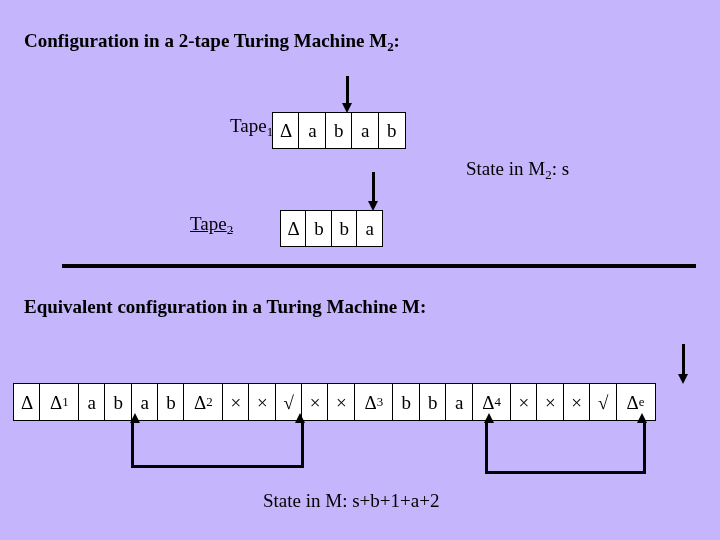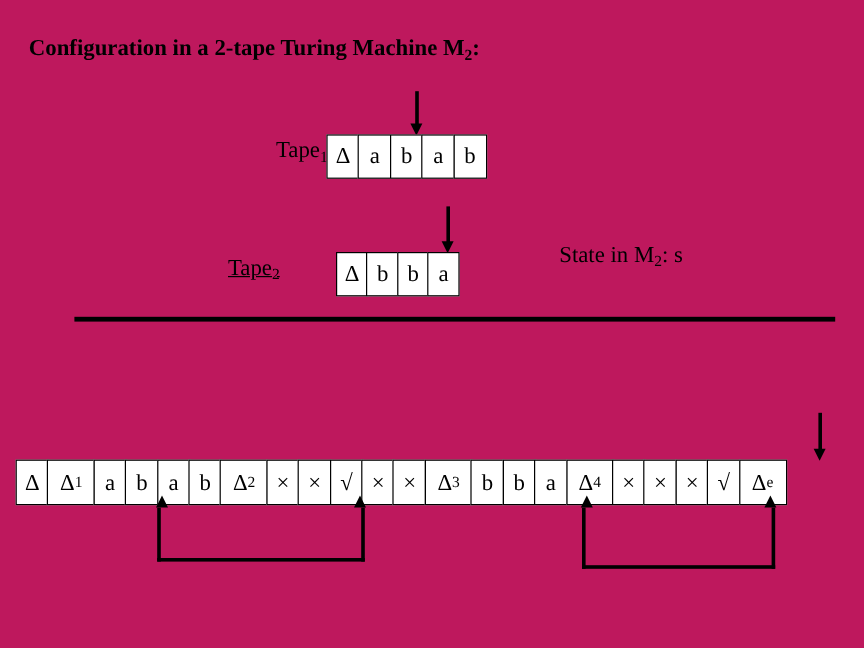--- a/index.html
+++ b/index.html
@@ -4,21 +4,21 @@
 <style>
   html, body {
     margin: 0;
     padding: 0;
     background: #ffffff;
   }
   #slide {
     position: relative;
     width: 720px;
     height: 540px;
-    background: #be185d;
+    background: #c4b5fd;
     overflow: hidden;
     font-family: "Liberation Serif", "DejaVu Serif", serif;
     color: #000000;
   }
 
   
   .heading {
     position: absolute;
     font-weight: bold;
     font-size: 19px;
@@ -30,21 +30,21 @@
 
   
   .label {
     position: absolute;
     font-size: 19px;
     line-height: 22px;
     white-space: nowrap;
   }
   #tape1-label { left: 190px; top: 115px; margin-left: 40px; }
   #tape2-label { left: 190px; top: 213px; text-decoration: underline; }
-  #state-m2    { left: 466px; top: 158px; margin-top: 44px; }
+  #state-m2    { left: 466px; top: 158px; }
   #state-m     { left: 263px; top: 490px; }
 
   sub {
     font-size: 0.68em;
     vertical-align: -0.28em;
     line-height: 0;
   }
 
   
   #divider {
@@ -158,20 +158,21 @@
 
   <div class="tape" id="tape2">
     <div class="cell">Δ</div>
     <div class="cell">b</div>
     <div class="cell">b</div>
     <div class="cell">a</div>
   </div>
 
   <div id="divider"></div>
 
+  <div class="heading" id="title-equiv">Equivalent configuration in a Turing Machine M:</div>
 
   <div class="down-arrow" id="arrow-tapem"></div>
 
   <div class="tape" id="tape-m">
       <div class="cell">
         <span>Δ</span>
       </div>
       <div class="cell wide">
         <span>Δ</span>
         <sub>1</sub>
@@ -244,14 +245,15 @@
 
   <div class="u-link" id="u-link-1">
     <span class="tip left"></span>
     <span class="tip right"></span>
   </div>
   <div class="u-link" id="u-link-2">
     <span class="tip left"></span>
     <span class="tip right"></span>
   </div>
 
+  <div class="label" id="state-m">State in M: s+b+1+a+2</div>
 
 </div>
 
 </body></html>

